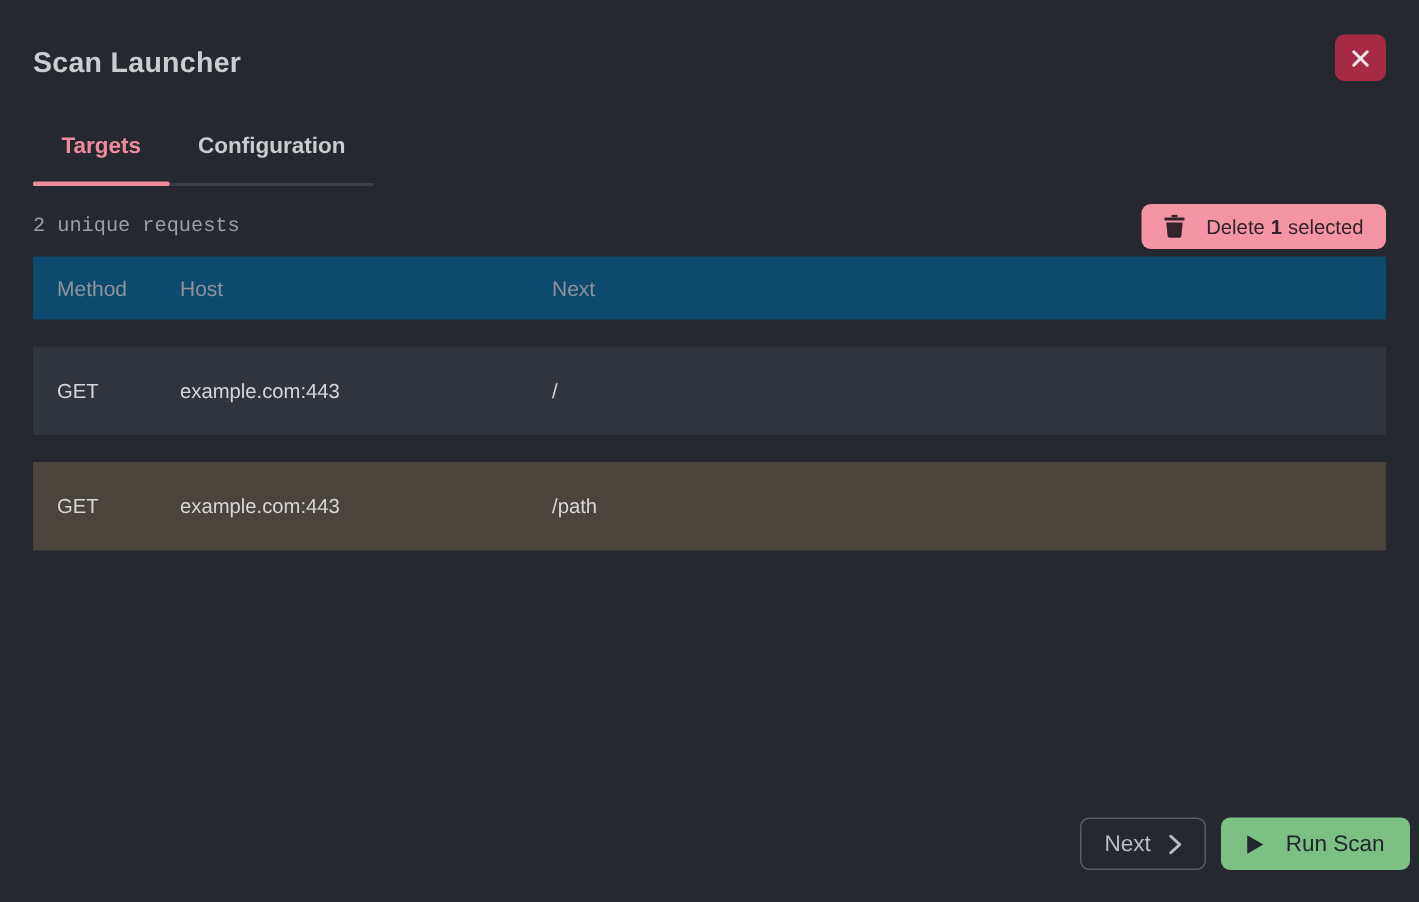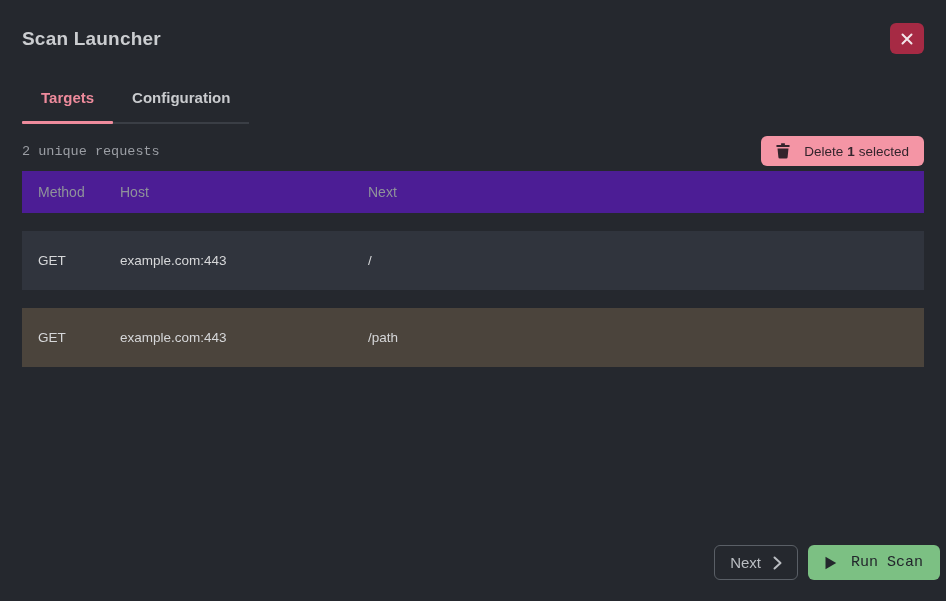--- a/index.html
+++ b/index.html
@@ -10,21 +10,21 @@
     color: #d6d7d9;
     position: relative;
     display: flex;
     flex-direction: column;
   }
 
   
   .dlg-header {
     padding: 23px 22px 0 22px;
     display: flex;
-    align-items: center;
+    align-items: flex-end;
     justify-content: space-between;
   }
   .dlg-title {
     font-size: 19px;
     font-weight: bold;
     color: #cbcdd0;
     letter-spacing: 0.2px;
   }
   .close-btn {
     width: 34px;
@@ -96,21 +96,21 @@
   
   .req-table { margin: 5px 22px 0 22px; }
   .tr {
     display: grid;
     grid-template-columns: 82px 248px 287px 1fr;
     align-items: center;
   }
   .tr .td, .tr .th { padding-left: 16px; }
   .thead {
     height: 42px;
-    background: #4c1d95;
+    background: #0c4a6e;
   }
   .th {
     font-size: 14px;
     color: #8f939a;
   }
   .row {
     height: 59px;
     margin-top: 18px;
     background: #30343d;
     cursor: pointer;
@@ -140,21 +140,21 @@
     gap: 12px;
     padding: 0 15px;
     cursor: pointer;
   }
   .run-btn {
     height: 35px;
     background: #7cc083;
     border: none;
     border-radius: 6px;
     color: #23262c;
-    font-family: Liberation Mono, monospace;
+    font-family: Liberation Sans, sans-serif;
     font-size: 15px;
     display: flex;
     align-items: center;
     gap: 14px;
     padding: 0 17px;
     cursor: pointer;
   }
   .icon { display: inline-flex; align-items: center; justify-content: center; }
 </style>
 </head>

